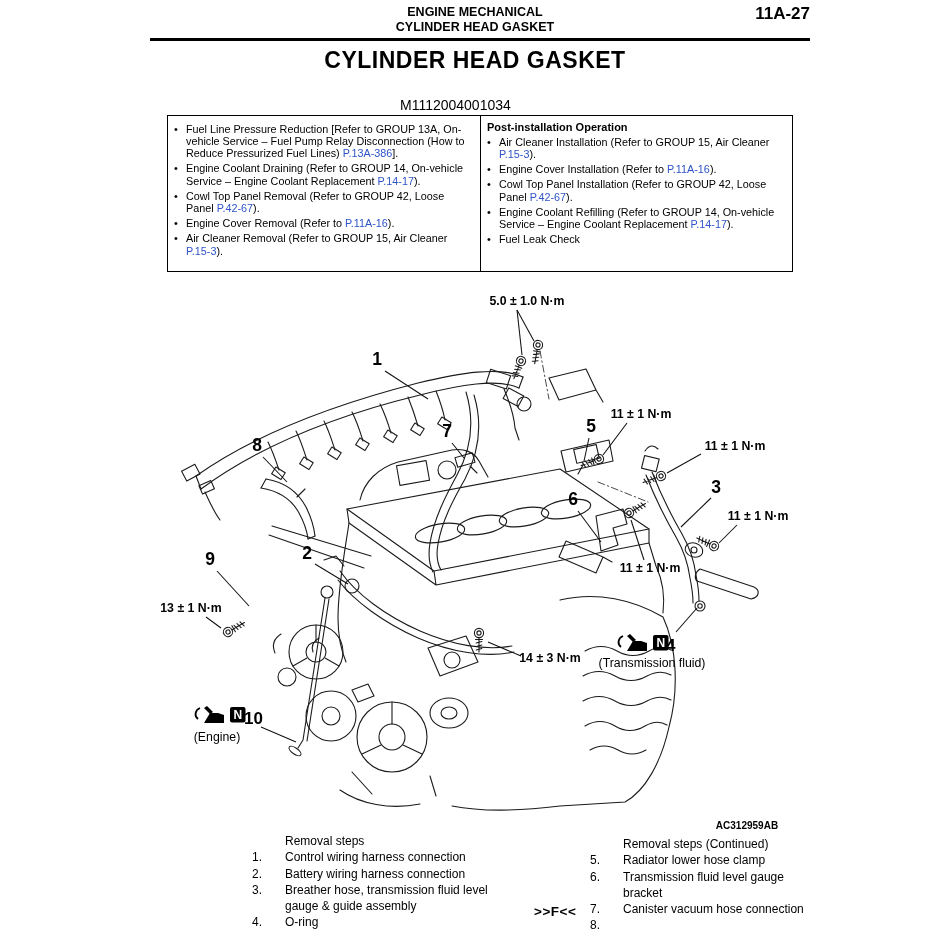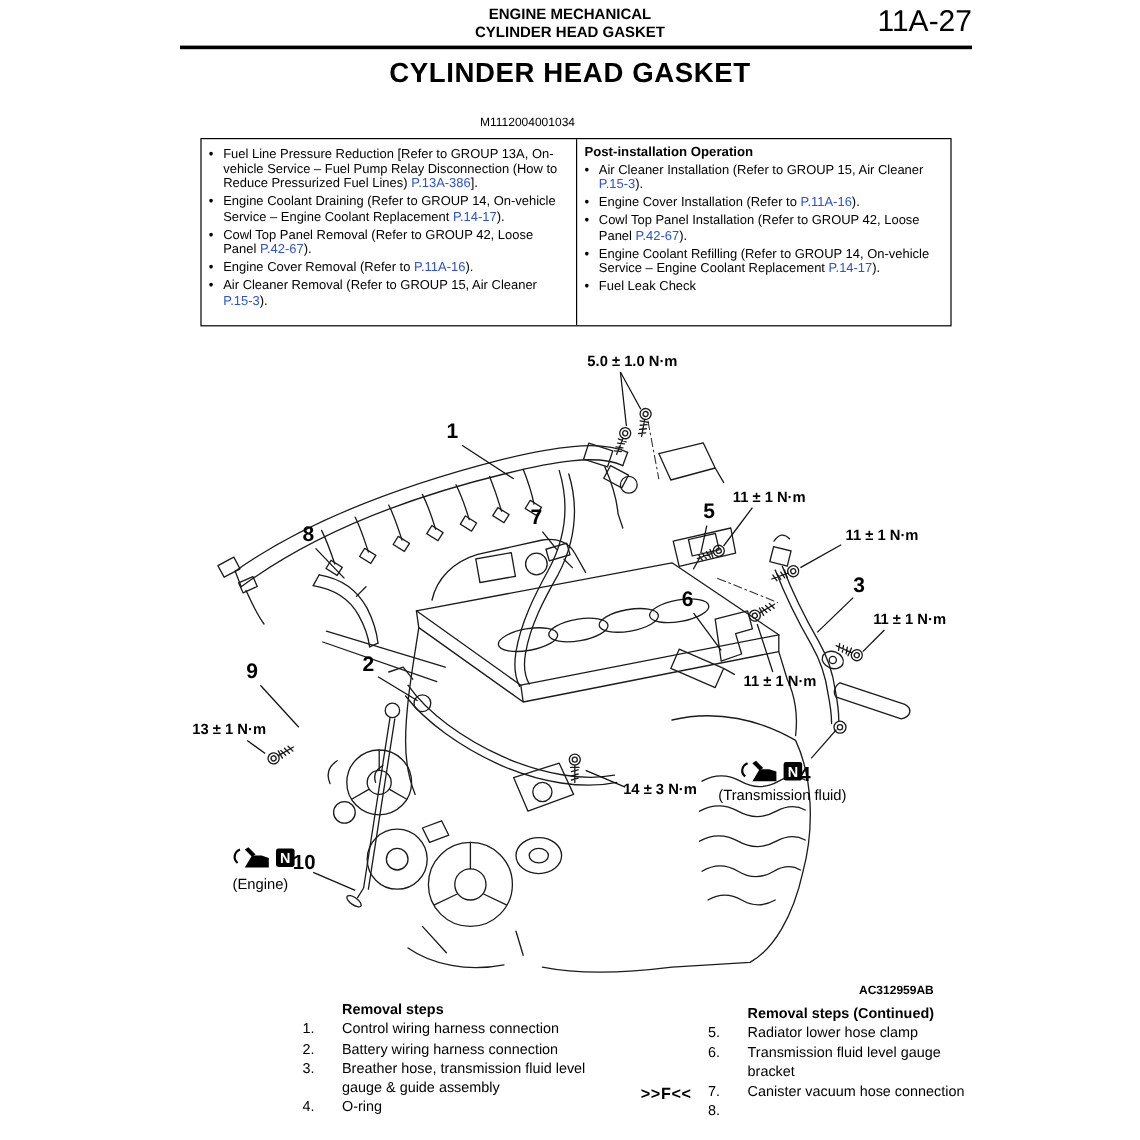--- a/index.html
+++ b/index.html
@@ -1,26 +1,26 @@
 <!DOCTYPE html>
 <html><head>
 <meta charset="utf-8">
 <style>
   html,body{margin:0;padding:0;background:#fff;}
   .page{position:relative;width:950px;height:950px;background:#fff;color:#000;
         font-family:"Liberation Sans",sans-serif;overflow:hidden;}
   
   .hdr-center{position:absolute;top:5px;left:0;right:0;text-align:center;
               font-weight:bold;font-size:12.5px;line-height:14.5px;}
-  .page-num{position:absolute;top:4px;right:140px;font-weight:normal;font-size:25px;}
+  .page-num{position:absolute;top:4px;right:140px;font-weight:bold;font-size:17px;}
   .hdr-rule{position:absolute;top:38px;left:150px;width:660px;height:3px;background:#000;}
   .title{position:absolute;top:47px;left:0;right:0;margin:0;text-align:center;
          font-size:23px;font-weight:bold;letter-spacing:.5px;}
   .section-heading{position:absolute;top:78px;left:148px;margin:0;font-size:15.5px;font-weight:bold;}
-  .doc-code{position:absolute;top:97px;left:400px;font-size:10px;text-align:center;}
+  .doc-code{position:absolute;top:97px;left:400px;font-size:14px;text-align:center;}
   
   .ops-table{position:absolute;top:115px;left:167px;width:626px;border:1.5px solid #000;
              display:grid;grid-template-columns:1fr 1fr;box-sizing:border-box;min-height:157px;}
   .ops-col{padding:4px 8px 6px 6px;font-size:10.8px;line-height:12.4px;}
   .ops-col.post{border-left:1.5px solid #000;}
   .ops-title{font-weight:bold;font-size:11px;margin:1px 0 2px 0;}
   .op-item{display:grid;grid-template-columns:12px 1fr;margin-top:2.6px;}
   .op-item .bullet{font-size:11px;}
   .ref-link{color:#2e54c8;text-decoration:none;cursor:pointer;}
   
@@ -32,21 +32,21 @@
   .torque{font-family:"Liberation Sans",sans-serif;font-size:12.3px;font-weight:bold;fill:#000;}
   .fnum{font-family:"Liberation Sans",sans-serif;font-size:17px;font-weight:bold;fill:#000;}
   .fcaption{font-family:"Liberation Sans",sans-serif;font-size:12.3px;fill:#000;}
   .nbox-letter{font-family:"Liberation Sans",sans-serif;font-size:12px;font-weight:bold;fill:#fff;}
   
   .fig-code{position:absolute;top:820px;left:698px;width:98px;text-align:center;
             font-size:10px;font-weight:bold;}
   .steps{font-size:12px;line-height:16.3px;}
   .steps-left{position:absolute;top:833px;left:252px;width:245px;}
   .steps-right{position:absolute;top:836px;left:590px;width:228px;}
-  .steps-title{font-weight:bold;margin-left:33px;}
+  .steps-title{font-weight:normal;margin-left:33px;}
   .step-row{display:grid;grid-template-columns:33px 1fr;}
   .marker{position:absolute;top:904px;left:534px;font-size:13.5px;font-weight:bold;letter-spacing:.5px;}
 </style>
 </head>
 <body>
 
 <div class="page">
 
   <div class="hdr-center">
     <div>ENGINE MECHANICAL</div>

